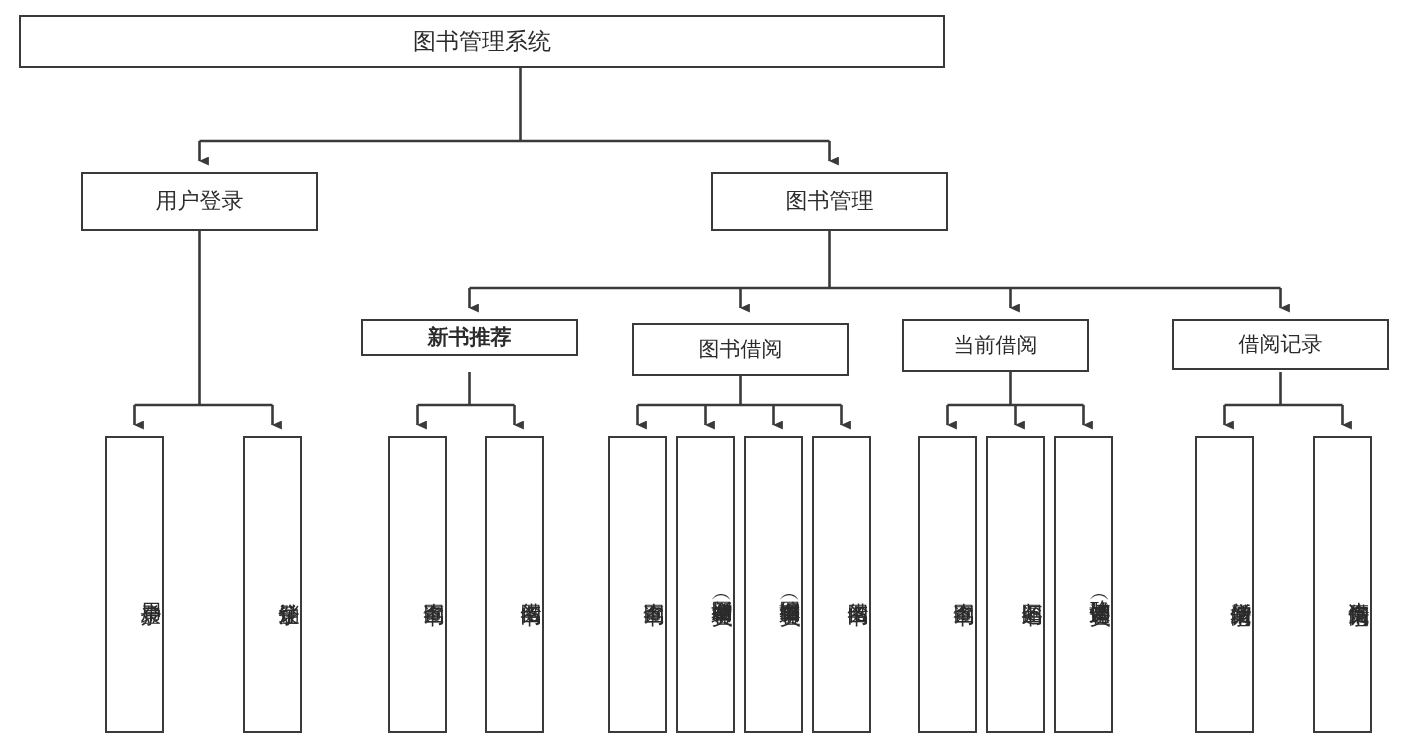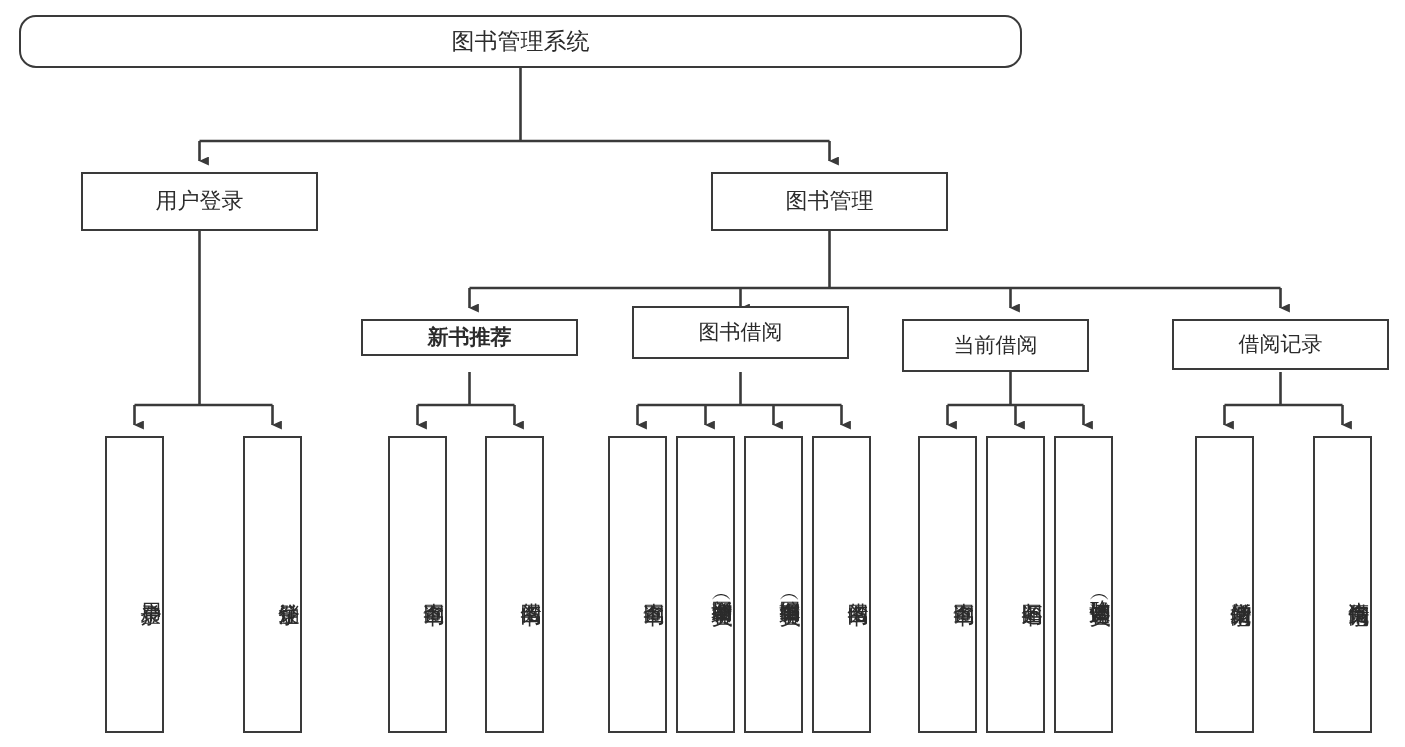--- a/index.html
+++ b/index.html
@@ -110,33 +110,33 @@
         <path d="M 1015.5 405 L 1015.5 425" marker-end="url(#arrowhead)"></path>
         <path d="M 1083.5 405 L 1083.5 425" marker-end="url(#arrowhead)"></path>
         <path d="M 1280.5 372 L 1280.5 405"></path>
         <path d="M 1224.5 405 L 1342.5 405"></path>
         <path d="M 1224.5 405 L 1224.5 425" marker-end="url(#arrowhead)"></path>
         <path d="M 1342.5 405 L 1342.5 425" marker-end="url(#arrowhead)"></path>
       </g>
   </svg>
 
   <div id="node-layer">
-      <div class="node node-root" style="left: 19px; top: 15px; width: 1003px; height: 53px; border-radius: 17px;">
+      <div class="node node-root" style="left: 19px; top: 15px; width: 926px; height: 53px;">
         <span class="node-text">图书管理系统</span>
       </div>
       <div class="node node-l2" style="left: 81px; top: 172px; width: 237px; height: 59px;">
         <span class="node-text">用户登录</span>
       </div>
       <div class="node node-l2" style="left: 711px; top: 172px; width: 237px; height: 59px;">
         <span class="node-text">图书管理</span>
       </div>
       <div class="node node-l3" style="left: 361px; top: 319px; width: 217px; height: 37px; font-weight: bold;">
         <span class="node-text">新书推荐</span>
       </div>
-      <div class="node node-l3" style="left: 632px; top: 306px; width: 217px; height: 53px;">
+      <div class="node node-l3" style="left: 632px; top: 323px; width: 217px; height: 53px;">
         <span class="node-text">图书借阅</span>
       </div>
       <div class="node node-l3" style="left: 902px; top: 319px; width: 187px; height: 53px;">
         <span class="node-text">当前借阅</span>
       </div>
       <div class="node node-l3" style="left: 1172px; top: 319px; width: 217px; height: 51px;">
         <span class="node-text">借阅记录</span>
       </div>
       <div class="node node-leaf" style="left: 105px; top: 436px; width: 59px; height: 297px;">
         <span class="leaf-text">用户登录</span>

